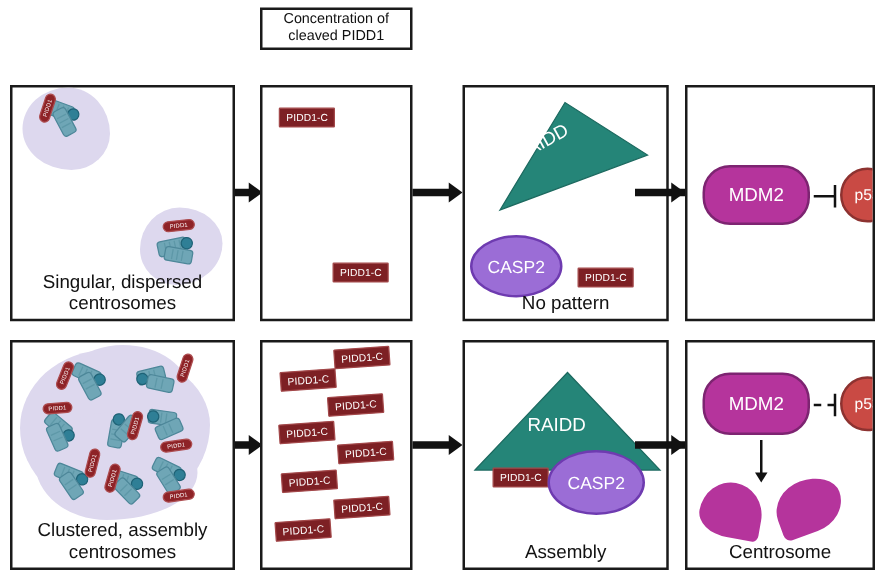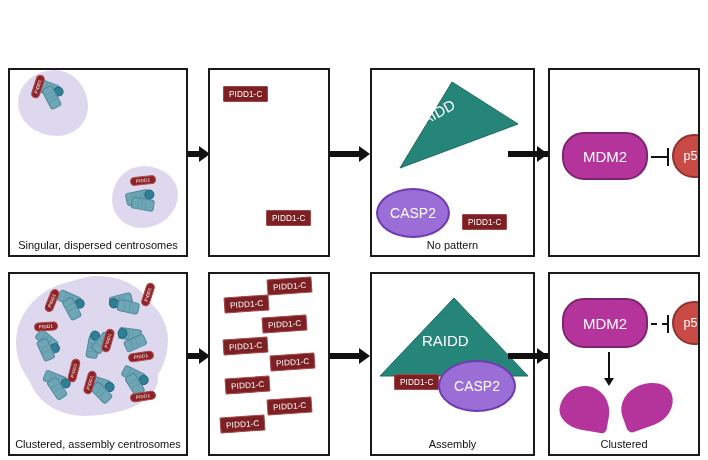--- a/index.html
+++ b/index.html
@@ -9,21 +9,21 @@
 
   
   .hdr{position:absolute;border:2px solid #1a1a1a;background:#fff;
        display:flex;align-items:center;justify-content:center;text-align:center;
        font-size:11.5px;line-height:1.18;color:#111;box-sizing:border-box;}
 
   
   .panel{position:absolute;border:2px solid #1a1a1a;background:#fff;
          box-sizing:border-box;overflow:hidden;}
   .panel-caption{position:absolute;left:0;right:0;bottom:4px;text-align:center;
-                 font-size:11px;color:#111;}
+                 font-size:15px;color:#111;}
 
   
   .arrow{position:absolute;height:16px;}
   .arrow .shaft{position:absolute;left:0;top:5px;height:6px;background:#111;}
   .arrow .head{position:absolute;top:0;width:0;height:0;
                border-top:8px solid transparent;border-bottom:8px solid transparent;
                border-left:11px solid #111;}
 
   
   .tag{position:absolute;background:#7d2024;border:1.5px solid #a3484a;
@@ -74,20 +74,26 @@
                border-top:8px solid #111;}
 
   .frag{position:absolute;background:#b5349c;}
 </style>
 </head>
 <body>
 
 <div class="stage">
 
 
+  <div class="hdr" style="left:208px;top:6px;width:122px;height:34px;">
+    <div>
+      <div>Concentration of</div>
+      <div>cleaved PIDD1</div>
+    </div>
+  </div>
 
 
 
   <div class="panel" style="left:8px;top:68px;width:180px;height:189px;">
     <div class="blob" style="left:8px;top:0px;width:70px;height:66px;border-radius:52% 48% 44% 56%/50% 56% 44% 50%;"></div>
     <div class="centro" style="left:24px;top:12px;transform:rotate(20deg);">
       <div class="cyl" style="left:0;top:1px;width:22px;height:11px;">
         <span class="rib" style="left:5px"></span>
           <span class="rib" style="left:9px"></span>
           <span class="rib" style="left:13px"></span>
@@ -376,16 +382,16 @@
     <div class="down" style="left:54px;top:78px;width:10px;height:36px;">
       <div class="dshaft" style="left:4px;height:28px;"></div>
       <div class="dhead" style="left:0;top:26px;"></div>
     </div>
 
     <div class="frag" style="left:10px;top:112px;width:50px;height:44px;
                 border-radius:50% 50% 8% 50%/60% 60% 12% 40%;transform:rotate(10deg);"></div>
     <div class="frag" style="left:70px;top:110px;width:54px;height:42px;
                 border-radius:50% 10% 50% 50%/56% 14% 56% 44%;transform:rotate(160deg);"></div>
 
-    <div class="panel-caption">Clustered</div>
+    <div class="panel-caption">Centrosome</div>
   </div>
 
 </div>
 
 </body></html>

